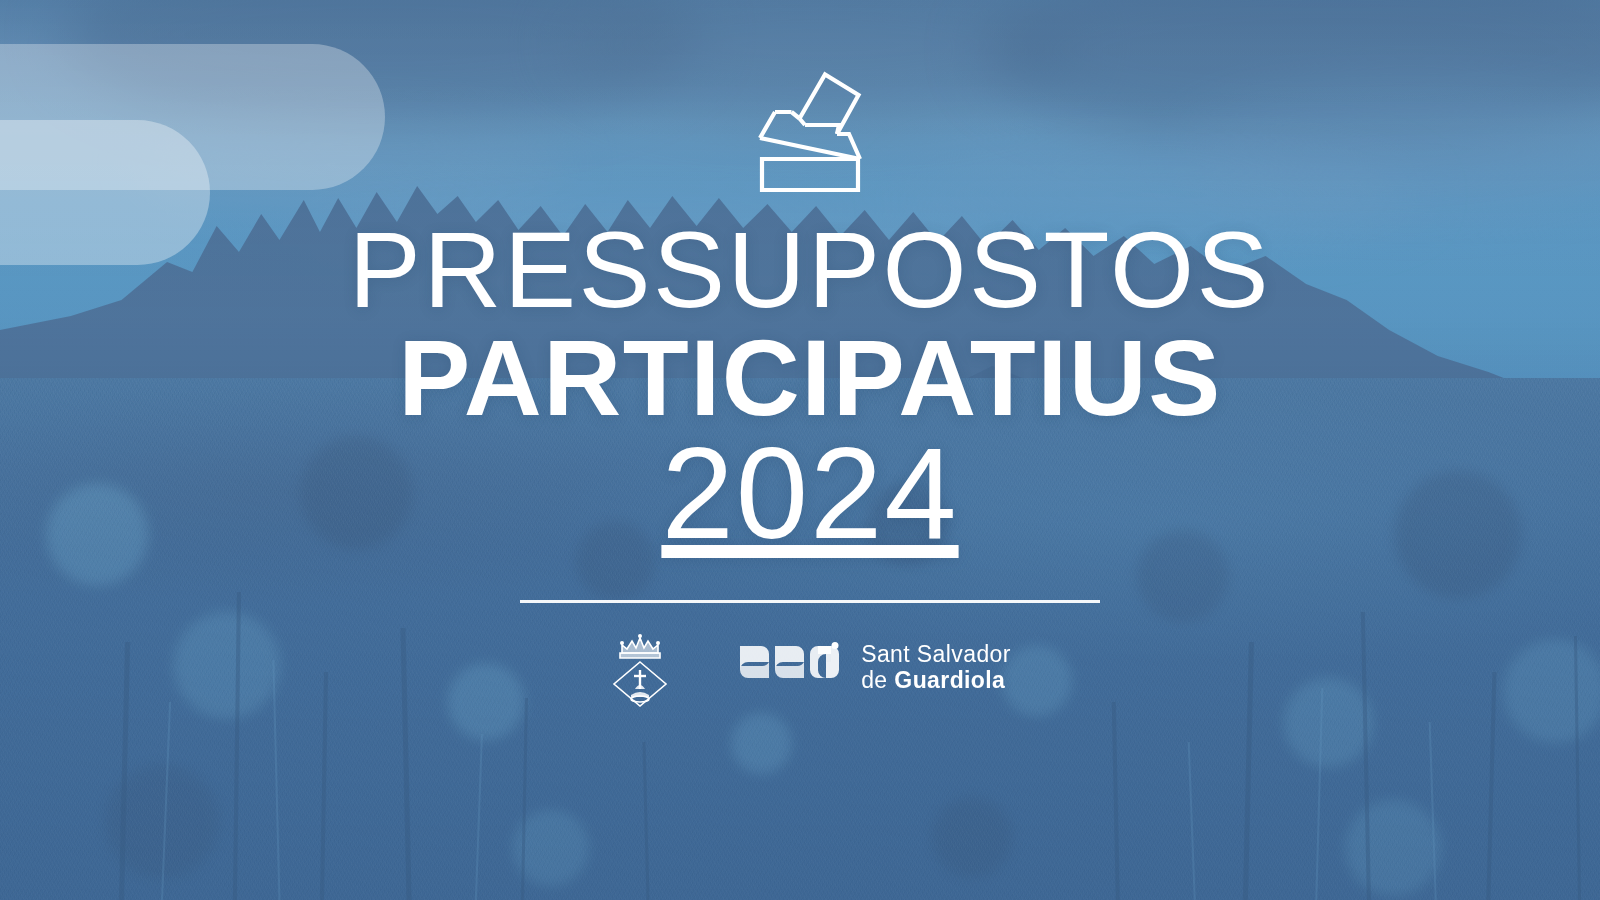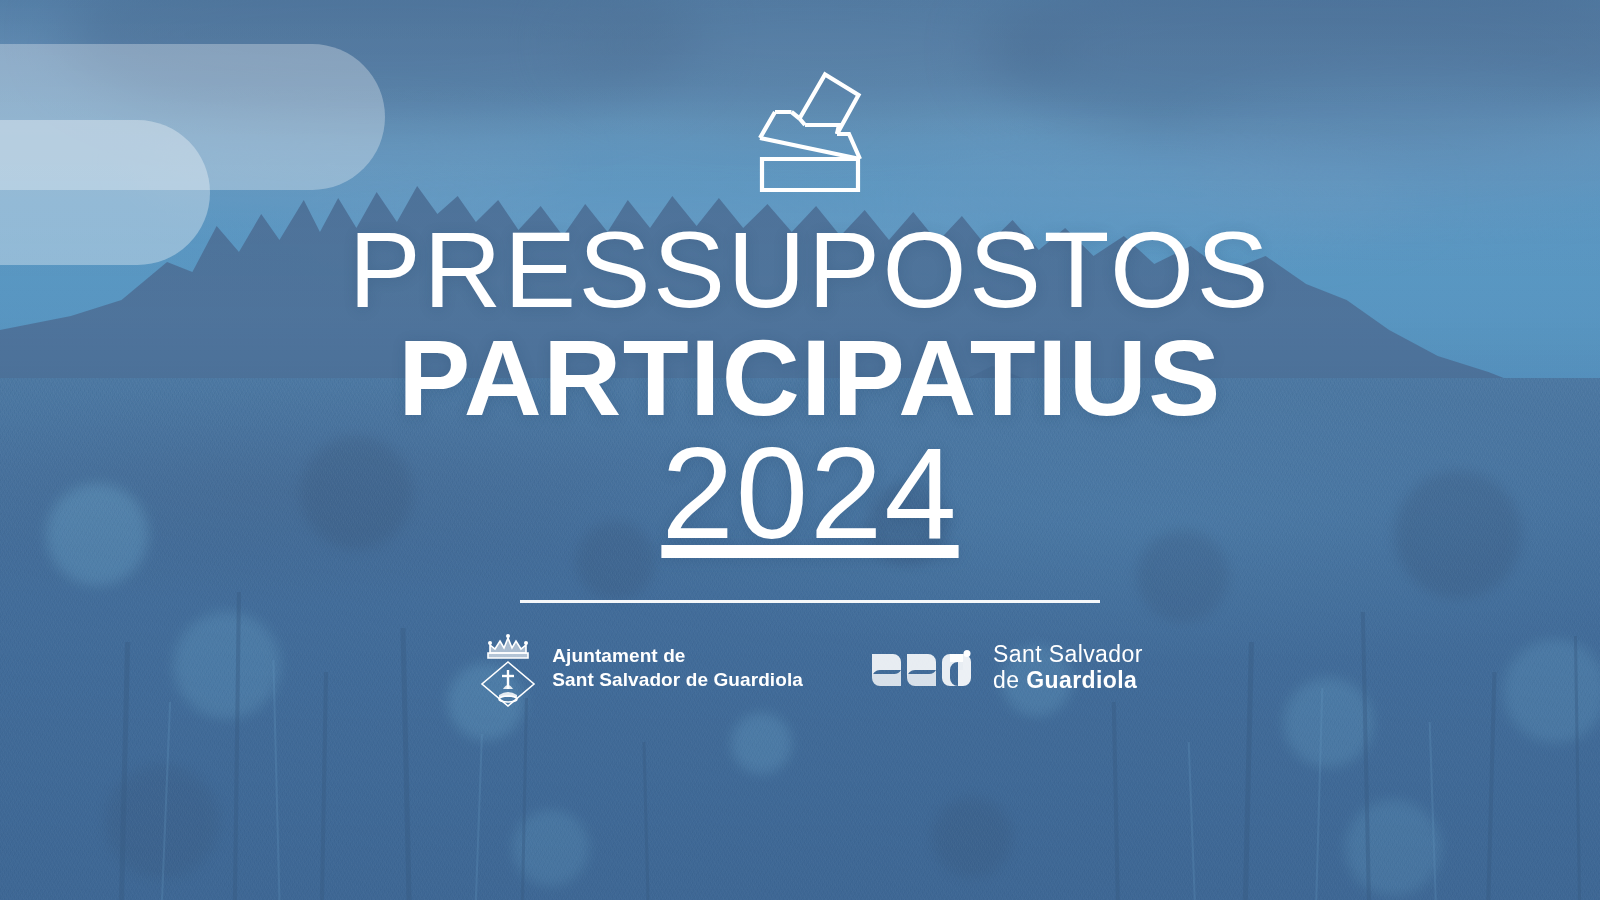--- a/index.html
+++ b/index.html
@@ -206,21 +206,21 @@
     color: #ffffff;
     font-size: 19px;
     font-weight: 700;
     line-height: 1.25;
     letter-spacing: .1px;
   }
 
   
   .logo-ssg {
     display: flex;
-    align-items: flex-end;
+    align-items: flex-start;
     gap: 14px;
   }
   .ssg-mark { width: 110px; height: 44px; }
   .ssg-mark svg { display:block; width:100%; height:100%; }
   .ssg-text {
     color: #ffffff;
     line-height: 1.12;
     letter-spacing: .4px;
   }
   .ssg-l1 { font-size: 23px; font-weight: 300; }
@@ -347,24 +347,20 @@
               <path d="M31,33 L57,55 L31,77 L5,55 Z"></path>
 
               <path d="M31,41 L31,60" stroke-width="2.4"></path>
               <path d="M25,47 L37,47" stroke-width="2.4"></path>
               <path d="M26,60 Q31,52 36,60 Z" fill="rgba(255,255,255,.85)" stroke="none"></path>
               <path d="M22,66 Q31,60 40,66 L40,68 L22,68 Z" fill="rgba(255,255,255,.85)" stroke="none"></path>
               <ellipse cx="31" cy="70" rx="9" ry="3"></ellipse>
             </g>
           </svg>
         </div>
-        <div class="ajuntament-text">
-          <div>Ajuntament de</div>
-          <div>Sant Salvador de Guardiola</div>
-        </div>
       </div>
 
       <div class="logo-ssg">
         <div class="ssg-mark">
           <svg viewBox="0 0 110 44" aria-hidden="true">
             <defs>
               <clipPath id="sClipA">
                   <path d="M0,0 H32 V40 H0 Z"></path>
                 </clipPath>
             </defs>

